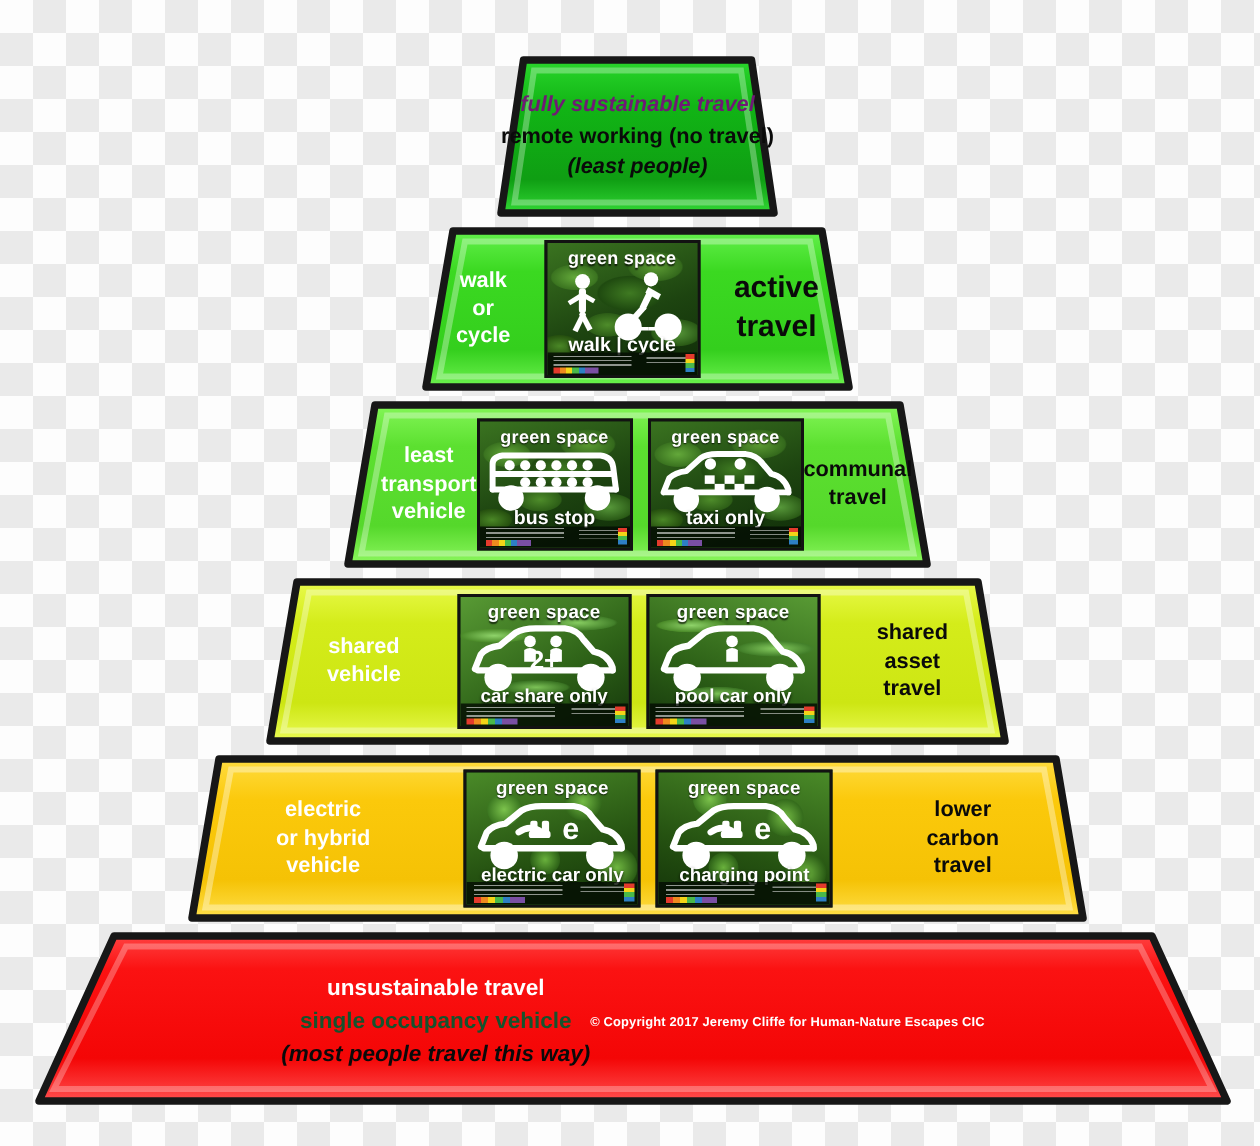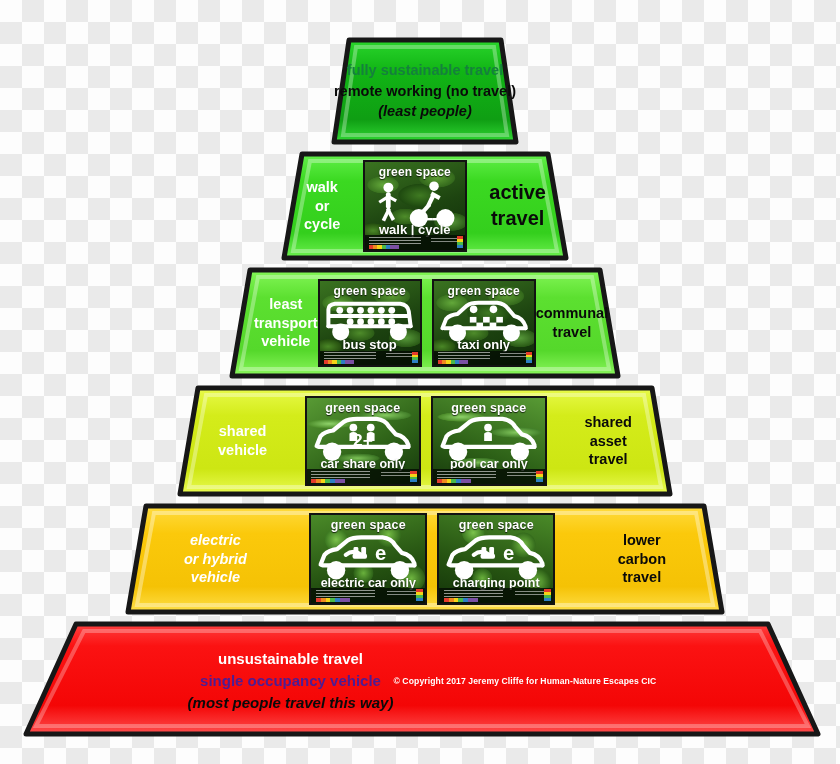--- a/index.html
+++ b/index.html
@@ -93,30 +93,30 @@
       #e43b2c 0 25%,#f4d417 25% 50%,#49b94a 50% 75%,#2d7fc4 75% 100%);
   }
 
   .signs-row{display:flex;gap:10px;align-items:center;justify-content:center;}
 
   
   .bottom-text{
     text-align:center;font-weight:bold;line-height:1.45;
   }
   .bt-1{color:#ffffff;}
-  .bt-2{color:#4c1d95;}
+  .bt-2{color:#14532d;}
   .bt-3{color:#0a0a0a;font-style:italic;}
   .copyright{
     color:#ffffff;font-weight:bold;
     letter-spacing:.1px;
   }
 
   
   .apex-text{text-align:center;font-weight:bold;line-height:1.42;}
-  .ap-1{color:#15803d;}
+  .ap-1{color:#701a75;font-style:italic;}
   .ap-2{color:#0a0a0a;}
   .ap-3{color:#0a0a0a;font-style:italic;}
 </style>
 </head>
 <body>
 
 <div id="stage">
 
   <div class="tier" style="left:330px;top:36px;width:190px;height:110px;">
     <svg width="190" height="110" viewBox="0 0 190 110">
@@ -398,21 +398,21 @@
           <stop offset="0%" stop-color="#ffdc3f"></stop>
           <stop offset="26%" stop-color="#fbc90b"></stop>
           <stop offset="76%" stop-color="#f5c205"></stop>
           <stop offset="100%" stop-color="#ffe04a"></stop>
         </linearGradient>
       </defs>
       <polygon points="22,4 580,4 598,110 4,110" fill="url(#g5)" stroke="#171717" stroke-width="5" stroke-linejoin="round"></polygon>
       <polygon points="30,11 572,11 589,103 13,103" fill="none" stroke="rgba(255,255,255,.36)" stroke-width="4"></polygon>
     </svg>
     <div class="content" style="justify-content:space-between;padding:0 60px;box-sizing:border-box;">
-      <div class="side-label side-white" style="font-size:14.5px;font-style:italic;">
+      <div class="side-label side-white" style="font-size:14.5px;">
         <div>electric</div>
         <div>or hybrid</div>
         <div>vehicle</div>
       </div>
 
       <div class="signs-row">
         <div class="sign" style="width:118px;height:92px;">
           <div class="leafbg" style="background-color:#2f6a18;background-image:
                  radial-gradient(ellipse 18px 18px at 22% 28%,#7cc34c 0%,#3d7a22 60%,transparent 64%),
                  radial-gradient(ellipse 20px 20px at 68% 22%,#74bb44 0%,#356c1c 60%,transparent 64%),

